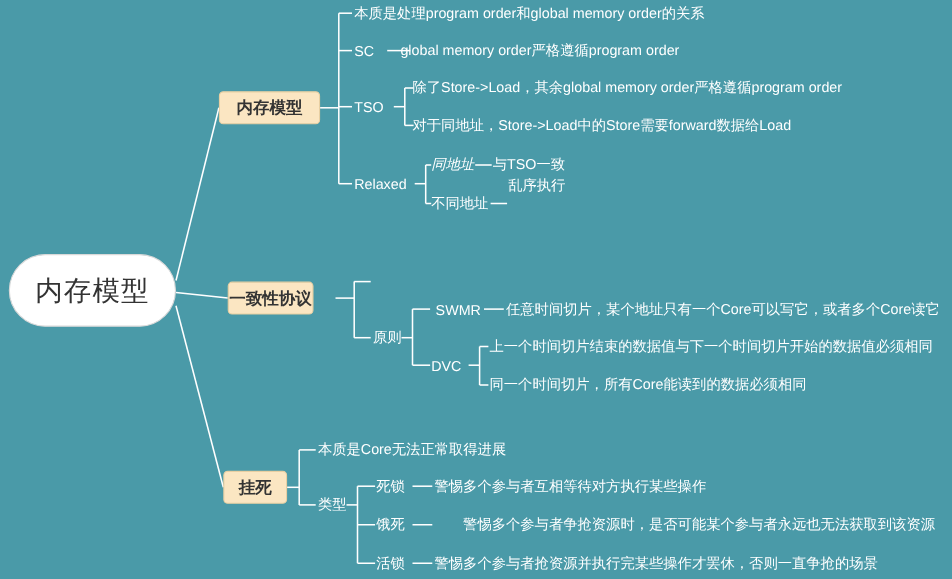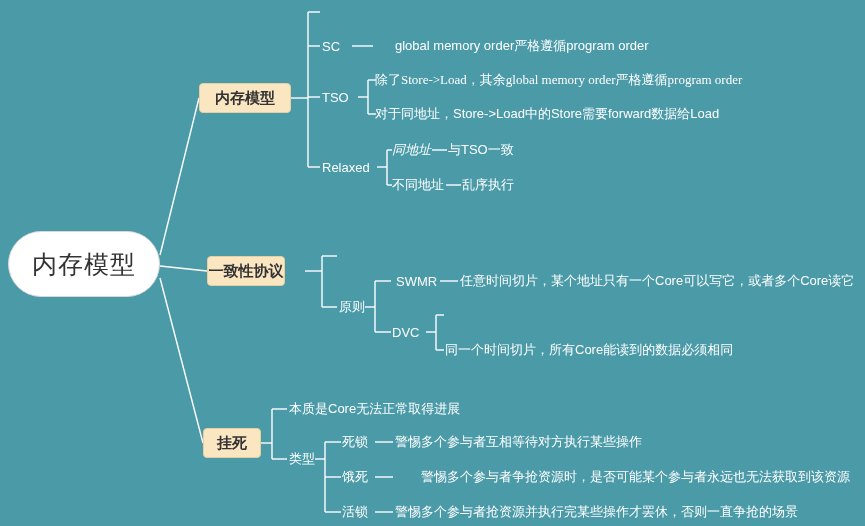--- a/index.html
+++ b/index.html
@@ -72,29 +72,29 @@
     display: flex;
     align-items: center;
     height: 18px;
   }
   .b1 { left: 199px; top: 83px; width: 92px; }
   .b2 { left: 207px; top: 256px; width: 78px; }
   .b3 { left: 203px; top: 428px; width: 58px; }
 
   .n-mm-1 { left: 322px; top: 3px; }
   .n-mm-sc { left: 322px; top: 37px; }
-  .n-mm-sc-d { left: 395px; top: 37px; }
+  .n-mm-sc-d { left: 364px; top: 37px; }
   .n-mm-tso { left: 322px; top: 88px; }
-  .n-mm-tso-1 { left: 375px; top: 71px; font-family: Liberation Serif, serif; }
+  .n-mm-tso-1 { left: 375px; top: 71px; }
   .n-mm-tso-2 { left: 375px; top: 105px; }
   .n-mm-rel { left: 322px; top: 158px; }
   .n-mm-rel-1 { left: 392px; top: 141px; font-style: italic; }
   .n-mm-rel-1d { left: 448px; top: 141px; }
   .n-mm-rel-2 { left: 392px; top: 176px; }
-  .n-mm-rel-2d { left: 462px; top: 176px; }
+  .n-mm-rel-2d { left: 462px; top: 160px; }
 
   .n-cc-1 { left: 339px; top: 247px; }
   .n-cc-p { left: 339px; top: 298px; }
   .n-cc-swmr { left: 396px; top: 272px; }
   .n-cc-swmr-d { left: 460px; top: 272px; }
   .n-cc-dvc { left: 392px; top: 323px; }
   .n-cc-dvc-1 { left: 445px; top: 306px; }
   .n-cc-dvc-2 { left: 445px; top: 341px; }
 
   .n-hd-1 { left: 289px; top: 400px; }
@@ -180,35 +180,37 @@
   <div class="node branch b1">
     <span>内存模型</span>
   </div>
   <div class="node branch b2">
     <span>一致性协议</span>
   </div>
   <div class="node branch b3">
     <span>挂死</span>
   </div>
 
+  <div class="node leaf n-mm-1">本质是处理program order和global memory order的关系</div>
   <div class="node sub n-mm-sc">SC</div>
   <div class="node leaf n-mm-sc-d">global memory order严格遵循program order</div>
   <div class="node sub n-mm-tso">TSO</div>
   <div class="node leaf n-mm-tso-1">除了Store-&gt;Load，其余global memory order严格遵循program order</div>
   <div class="node leaf n-mm-tso-2">对于同地址，Store-&gt;Load中的Store需要forward数据给Load</div>
   <div class="node sub n-mm-rel">Relaxed</div>
   <div class="node sub n-mm-rel-1">同地址</div>
   <div class="node leaf n-mm-rel-1d">与TSO一致</div>
   <div class="node sub n-mm-rel-2">不同地址</div>
   <div class="node leaf n-mm-rel-2d">乱序执行</div>
 
   <div class="node sub n-cc-p">原则</div>
   <div class="node sub n-cc-swmr">SWMR</div>
   <div class="node leaf n-cc-swmr-d">任意时间切片，某个地址只有一个Core可以写它，或者多个Core读它</div>
   <div class="node sub n-cc-dvc">DVC</div>
+  <div class="node leaf n-cc-dvc-1">上一个时间切片结束的数据值与下一个时间切片开始的数据值必须相同</div>
   <div class="node leaf n-hd-1">本质是Core无法正常取得进展</div>
 
   <div class="node leaf n-cc-dvc-2">同一个时间切片，所有Core能读到的数据必须相同</div>
   <div class="node sub n-hd-t">类型</div>
   <div class="node sub n-hd-t1">死锁</div>
   <div class="node leaf n-hd-t1d">警惕多个参与者互相等待对方执行某些操作</div>
   <div class="node sub n-hd-t2">饿死</div>
   <div class="node leaf n-hd-t2d">警惕多个参与者争抢资源时，是否可能某个参与者永远也无法获取到该资源</div>
   <div class="node sub n-hd-t3">活锁</div>
   <div class="node leaf n-hd-t3d">警惕多个参与者抢资源并执行完某些操作才罢休，否则一直争抢的场景</div>

